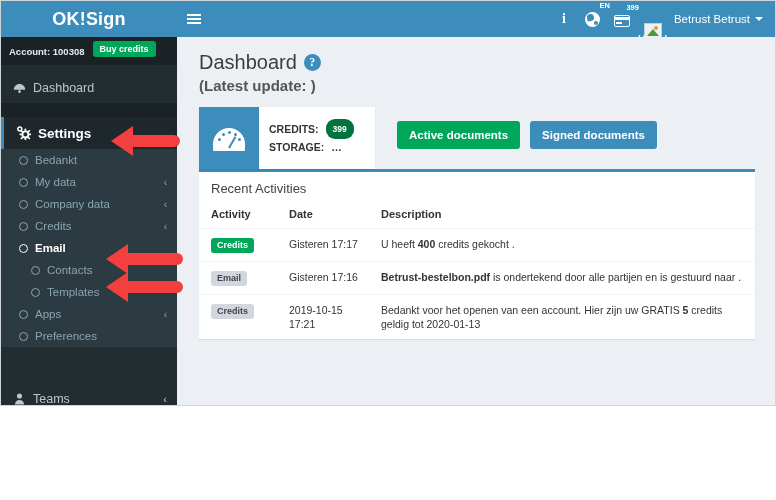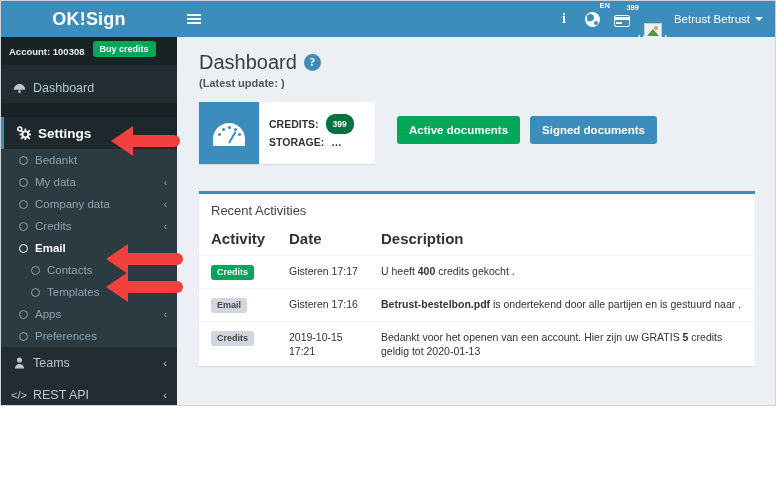--- a/index.html
+++ b/index.html
@@ -218,21 +218,21 @@
     display: flex; align-items: center; gap: 7px;
   }
   .help-badge {
     width: 17px; height: 17px; border-radius:50%;
     background:#3c8dbc; color:#fff;
     font-size: 12px; font-weight: bold;
     display:inline-flex; align-items:center; justify-content:center;
     cursor:pointer;
     font-family:"Liberation Serif", serif;
   }
-  .page-sub { font-size: 11px; color:#555; margin-top: 3px; font-weight:600;}
+  .page-sub { font-size: 15px; color:#555; margin-top: 3px; font-weight:600;}
 
   .widget-row { display:flex; align-items:flex-start; margin-top: 13px; gap: 22px; }
   .credits-box {
     display:flex; background:#fff; width: 176px; height: 62px;
     box-shadow: 0 1px 1px rgba(0,0,0,.08);
   }
   .credits-icon {
     width: 60px; background:#3c8dbc;
     display:flex; align-items:center; justify-content:center;
   }
@@ -267,33 +267,33 @@
     padding: 8px 12px; border-radius: 3px; cursor:pointer;
     font-family:"Liberation Sans", sans-serif;
     white-space: nowrap;
   }
   .btn-green { background:#00a65a; }
   .btn-blue  { background:#3c8dbc; }
   .btn-row { display:flex; gap:10px; margin-top: 14px; }
 
   
   .panel {
-    margin-top: 27px;
+    margin-top: 0;
     background:#fff;
     border-top: 3px solid #3c8dbc;
     box-shadow: 0 1px 1px rgba(0,0,0,.08);
     width: 100%;
   }
   .panel-head {
     padding: 9px 12px 8px 12px;
     font-size: 13px; color:#444; font-weight:400;
   }
   table.act { width:100%; border-collapse: collapse; }
   table.act th {
-    text-align:left; font-size: 15px; color:#333;
+    text-align:left; font-size: 11px; color:#333;
     padding: 4px 8px 8px 12px; font-weight: bold;
     border-bottom: 1px solid #f4f4f4;
   }
   table.act td {
     font-size: 10.5px; color:#333;
     padding: 8px 8px 8px 12px;
     border-top: 1px solid #f4f4f4;
     vertical-align: top;
     line-height: 14px;
   }
@@ -412,21 +412,21 @@
         <span>Apps</span>
         <span class="chev">‹</span>
       </div>
       <div class="tree-item">
         <span class="circ"></span>
         <span>Preferences</span>
       </div>
     </div>
 
     <div class="sidebar-bottom">
-      <div class="nav-item" style="height:32px;">
+      <div class="nav-item" style="height:32px;margin-top:36px;">
         <span class="ico">
           <svg width="11" height="12" viewBox="0 0 12 13">
             <circle cx="6" cy="3.2" r="2.8" fill="#b8c7ce"></circle>
             <path d="M1 12.5c0-3 2.2-5 5-5s5 2 5 5z" fill="#b8c7ce"></path>
           </svg>
         </span>
         <span>Teams</span>
         <span class="chev">‹</span>
       </div>
       <div class="nav-item" style="height:32px;">

